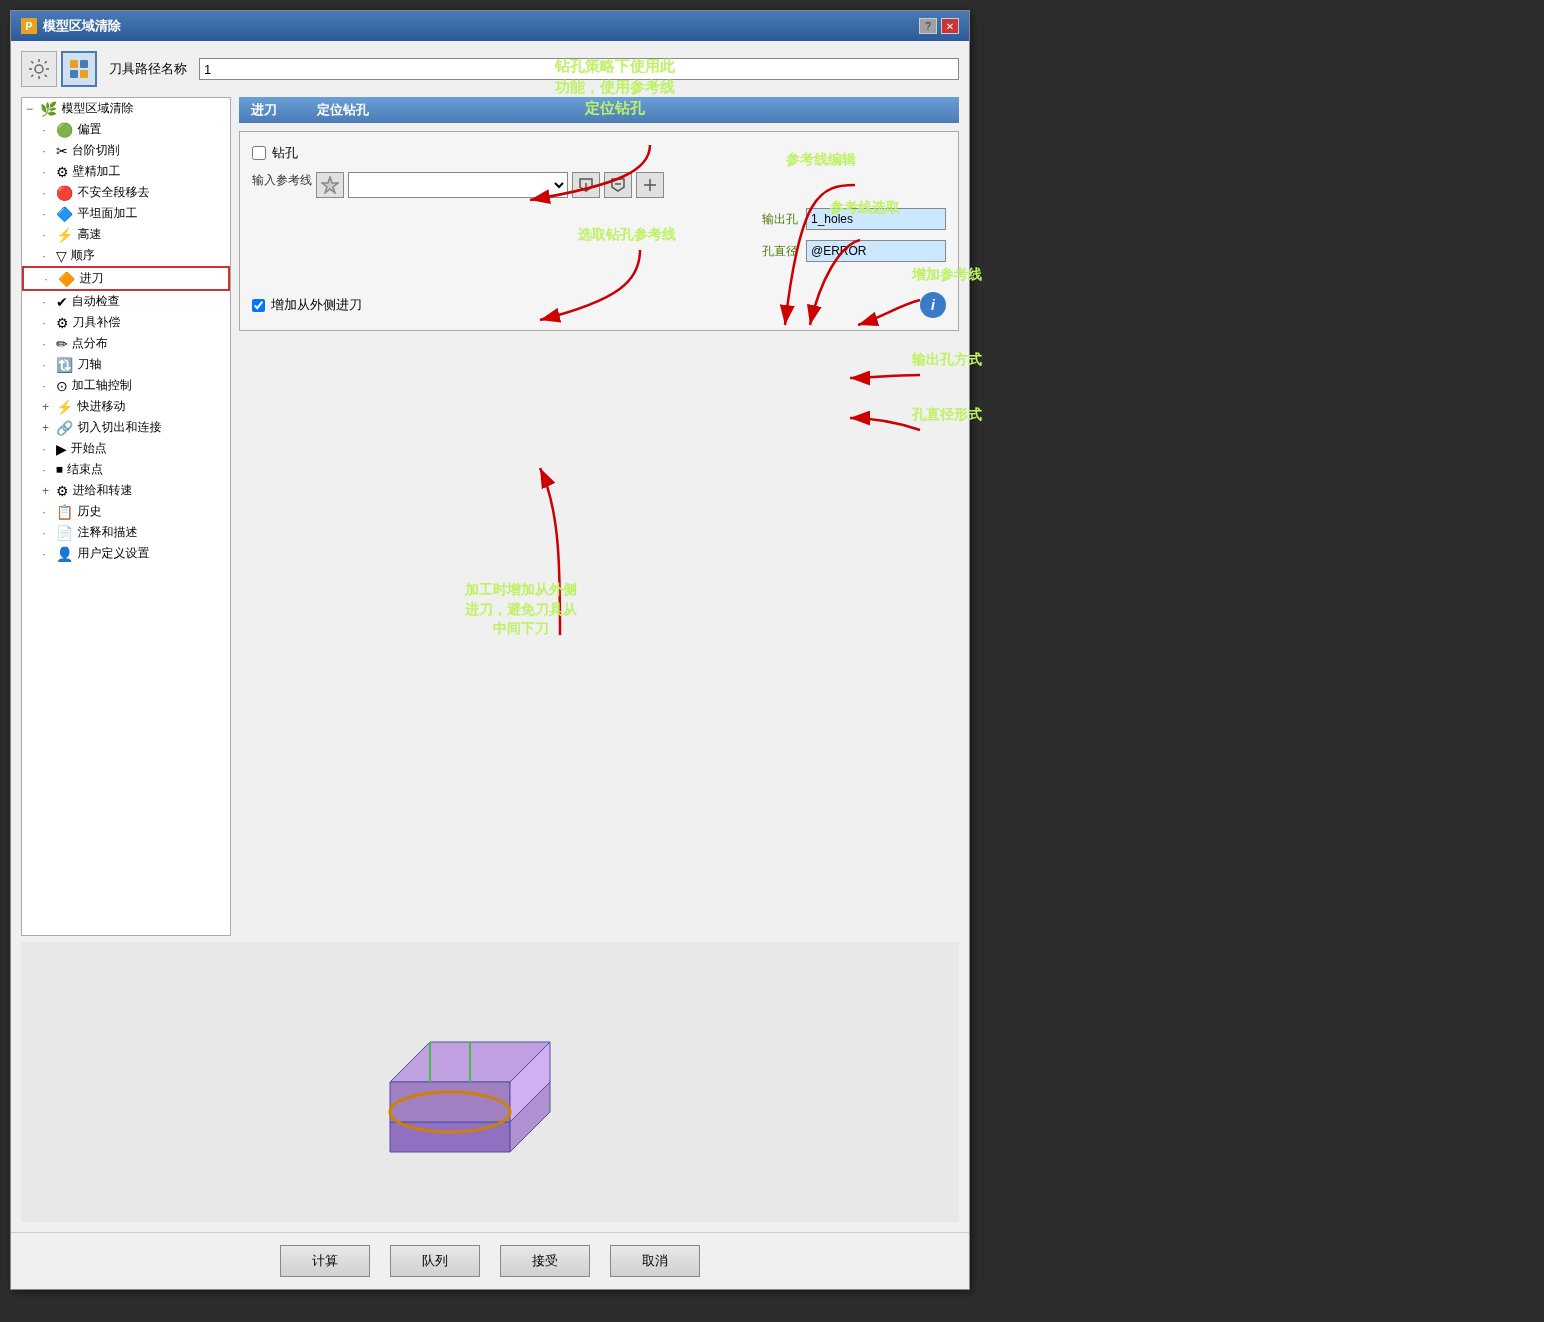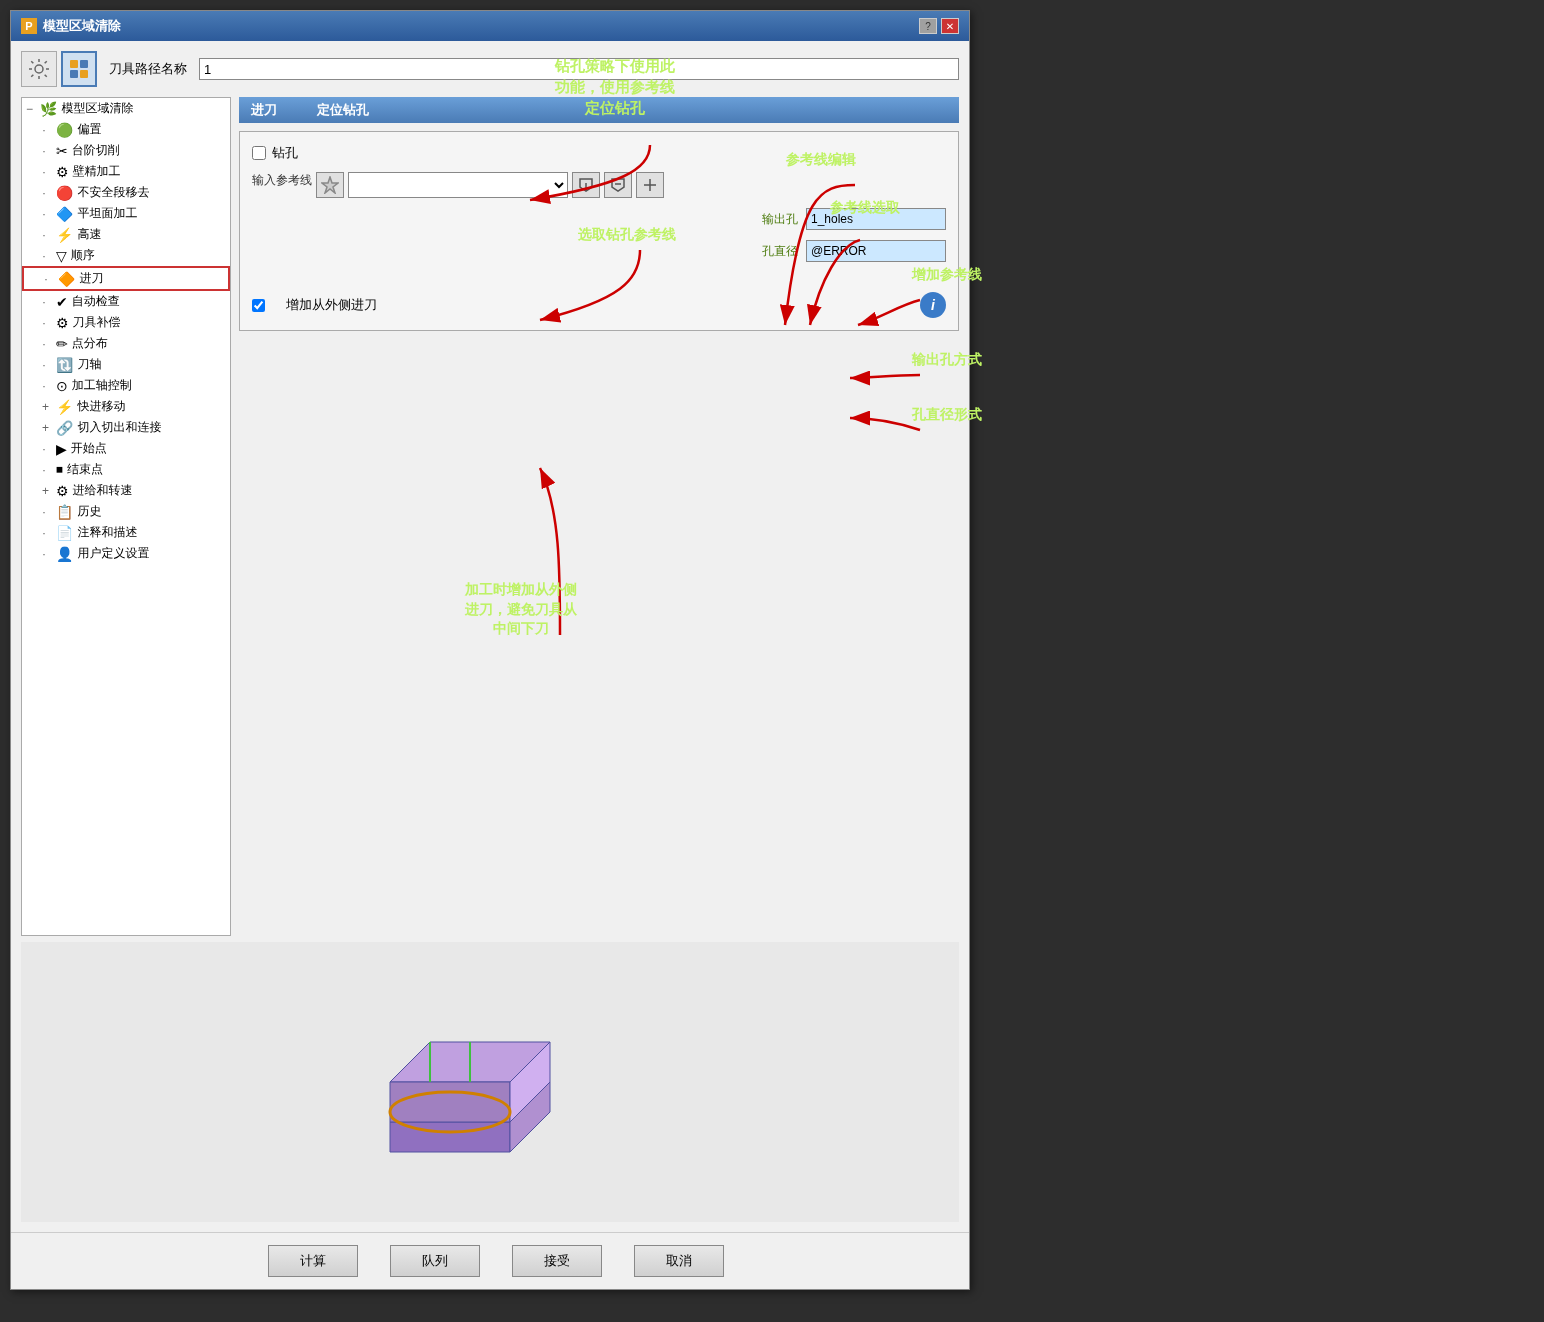--- a/index.html
+++ b/index.html
@@ -299,21 +299,20 @@
       flex-shrink: 0;
     }
     .bottom-btn {
       width: 90px;
       height: 32px;
       background: linear-gradient(to bottom, #e8e8e8, #d0d0d0);
       border: 1px solid #888;
       cursor: pointer;
       font-size: 13px;
       font-family: 'Microsoft YaHei', Arial, sans-serif;
-      margin-left: 12px;
     }
 
     
     .annotations {
       position: absolute;
       top: 0;
       left: 0;
       width: 100%;
       height: 100%;
       pointer-events: none;
@@ -556,21 +555,21 @@
           <div class="output-row">
             <span class="output-label">输出孔</span>
             <input type="text" class="output-input" value="1_holes" style="">
           </div>
 
           <div class="output-row">
             <span class="output-label">孔直径</span>
             <input type="text" class="output-input" value="@ERROR" style="">
           </div>
 
-          <div style="margin-top: 20px; display: flex; align-items: center; gap: 21px;">
+          <div style="margin-top: 20px; display: flex; align-items: center; gap: 6px;">
             <input type="checkbox" id="outer-cb" checked="" style="">
             <label for="outer-cb">增加从外侧进刀</label>
             <div class="info-btn">i</div>
           </div>
         </div>
       </div>
     </div>
 
     <div class="model-area">
       <svg width="280" height="200" viewBox="0 0 280 200">

